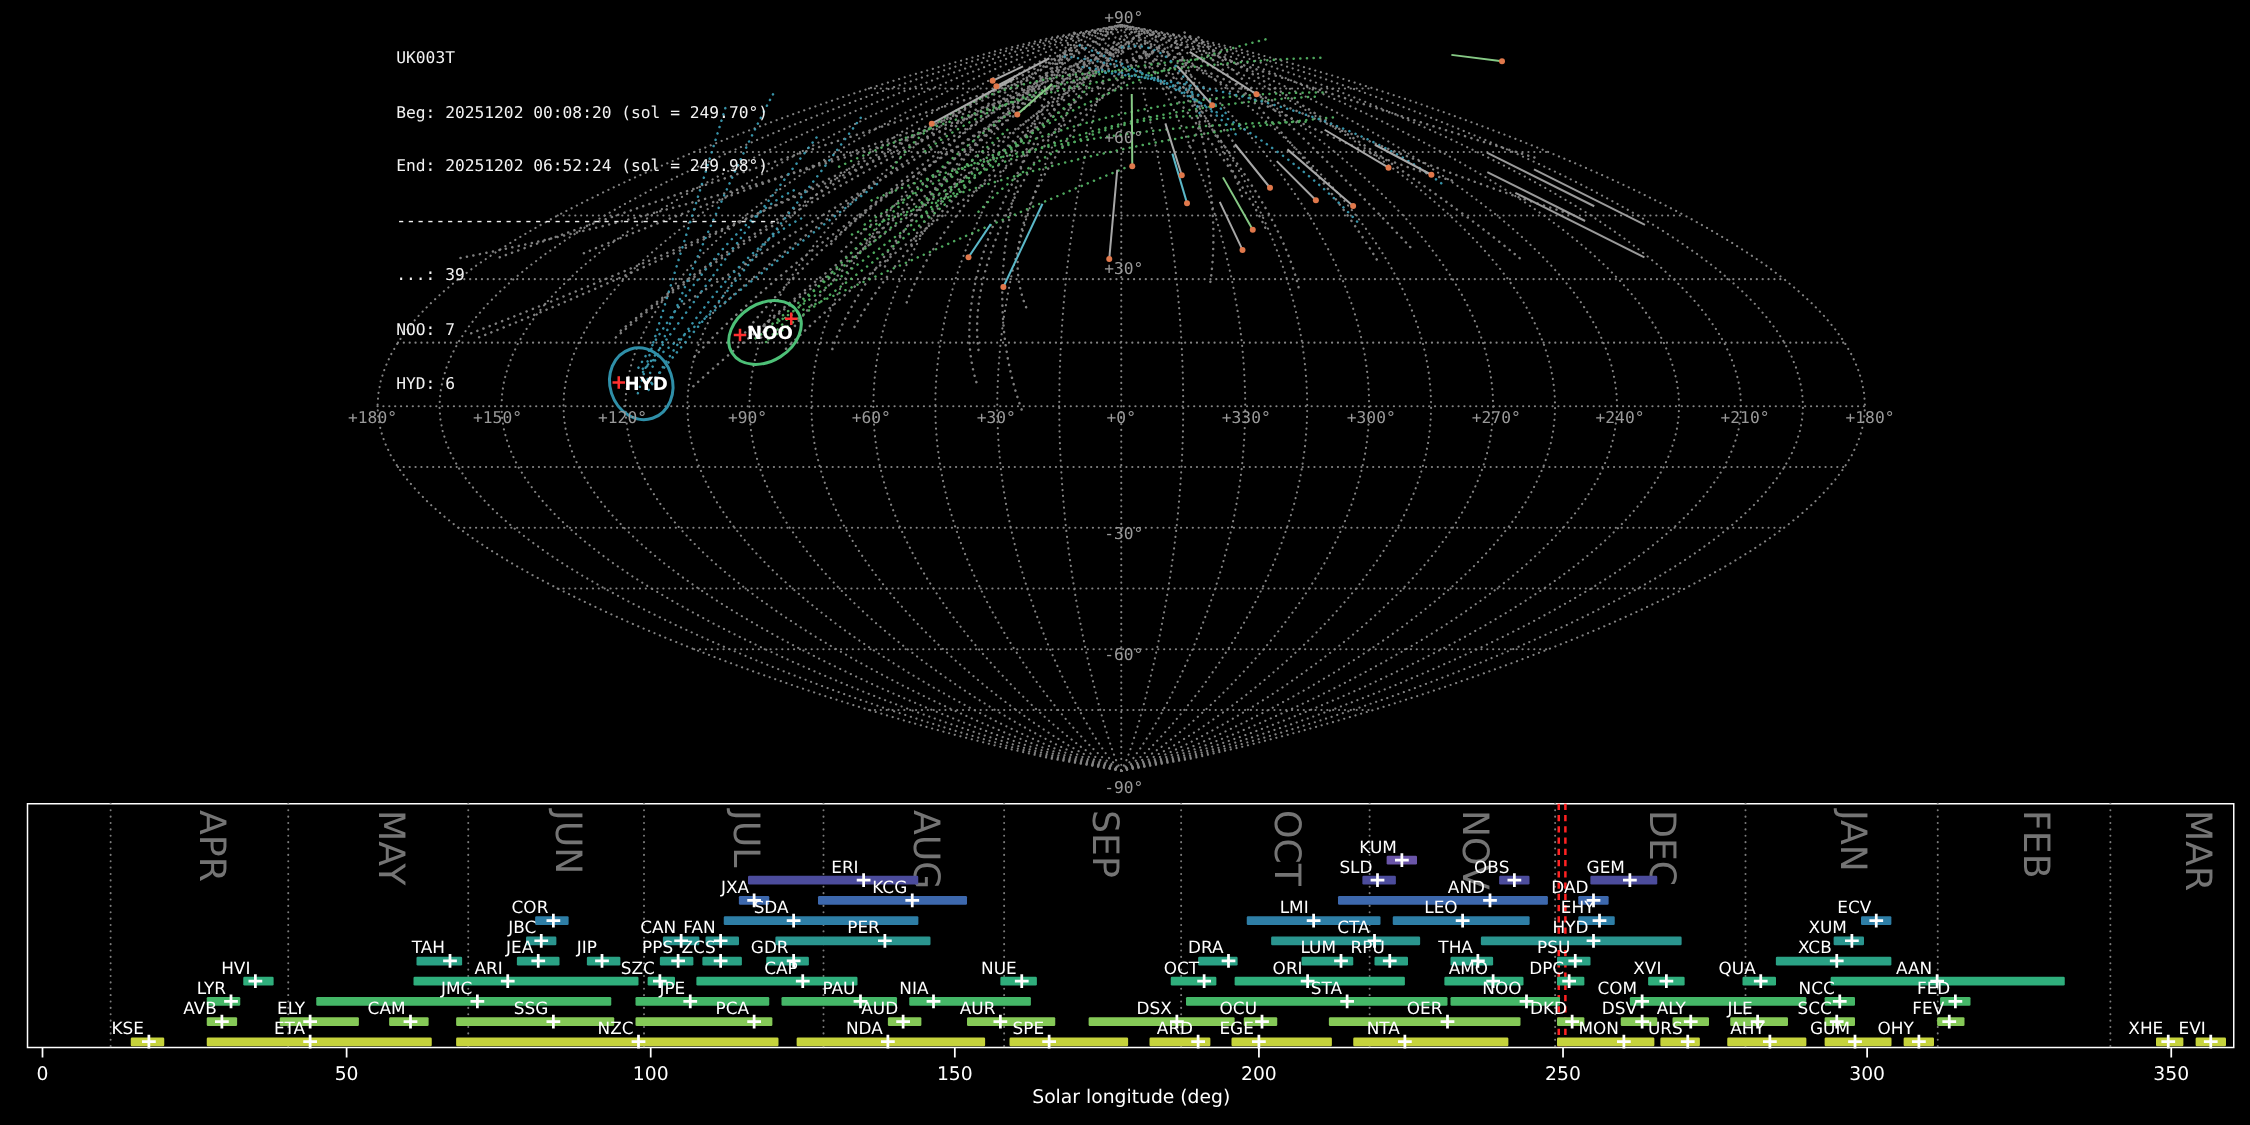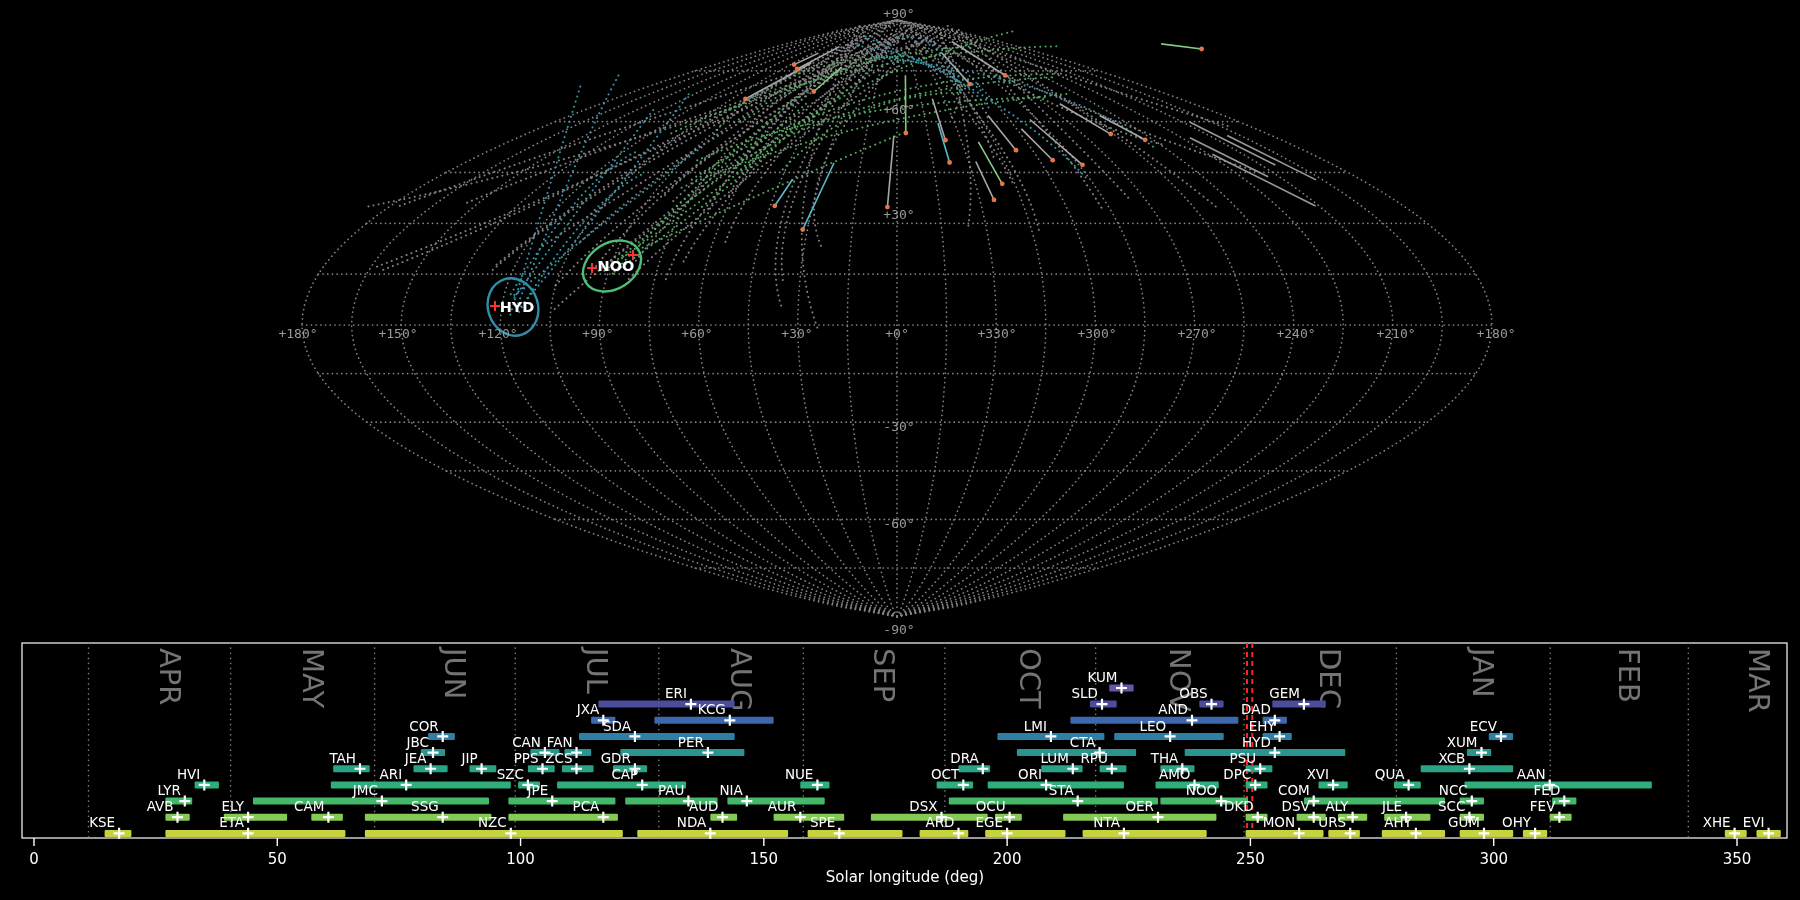--- a/index.html
+++ b/index.html
@@ -504,14 +504,23 @@
         <line x1="1250.4250000000002" y1="838" x2="1250.4250000000002" y2="846" stroke="#ffffff" stroke-width="1.4"></line>
         <text x="1250.4250000000002" y="864" text-anchor="middle" fill="#ffffff" font-size="15" font-family="&quot;DejaVu Sans&quot;,sans-serif">250</text>
         <line x1="1493.71" y1="838" x2="1493.71" y2="846" stroke="#ffffff" stroke-width="1.4"></line>
         <text x="1493.71" y="864" text-anchor="middle" fill="#ffffff" font-size="15" font-family="&quot;DejaVu Sans&quot;,sans-serif">300</text>
         <line x1="1736.9950000000001" y1="838" x2="1736.9950000000001" y2="846" stroke="#ffffff" stroke-width="1.4"></line>
         <text x="1736.9950000000001" y="864" text-anchor="middle" fill="#ffffff" font-size="15" font-family="&quot;DejaVu Sans&quot;,sans-serif">350</text>
         <text x="905" y="882" text-anchor="middle" fill="#ffffff" font-size="15" font-family="&quot;DejaVu Sans&quot;,sans-serif">Solar longitude (deg)</text>
       </g>
     </svg>
 
+<div id="header">
+  <div>UK003T</div>
+  <div>Beg: 20251202 00:08:20 (sol = 249.70°)</div>
+  <div>End: 20251202 06:52:24 (sol = 249.98°)</div>
+  <div class="sep">---------------------------------------</div>
+  <div>...: 39</div>
+  <div>NOO: 7</div>
+  <div>HYD: 6</div>
+</div>
 
 </div>
 
 </body></html>

